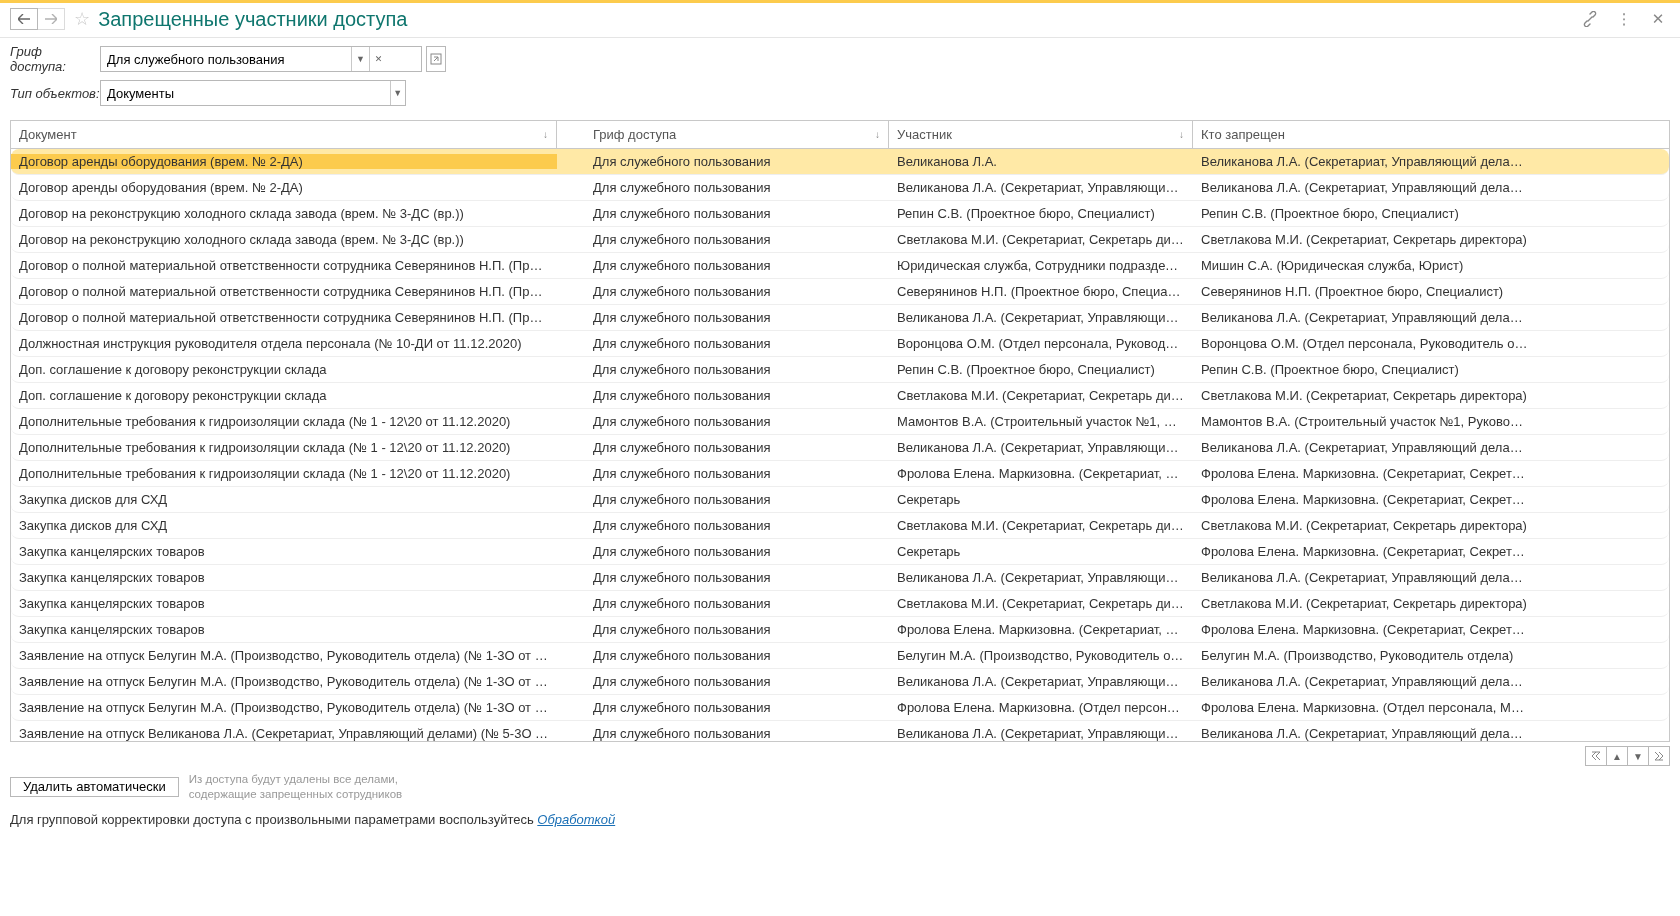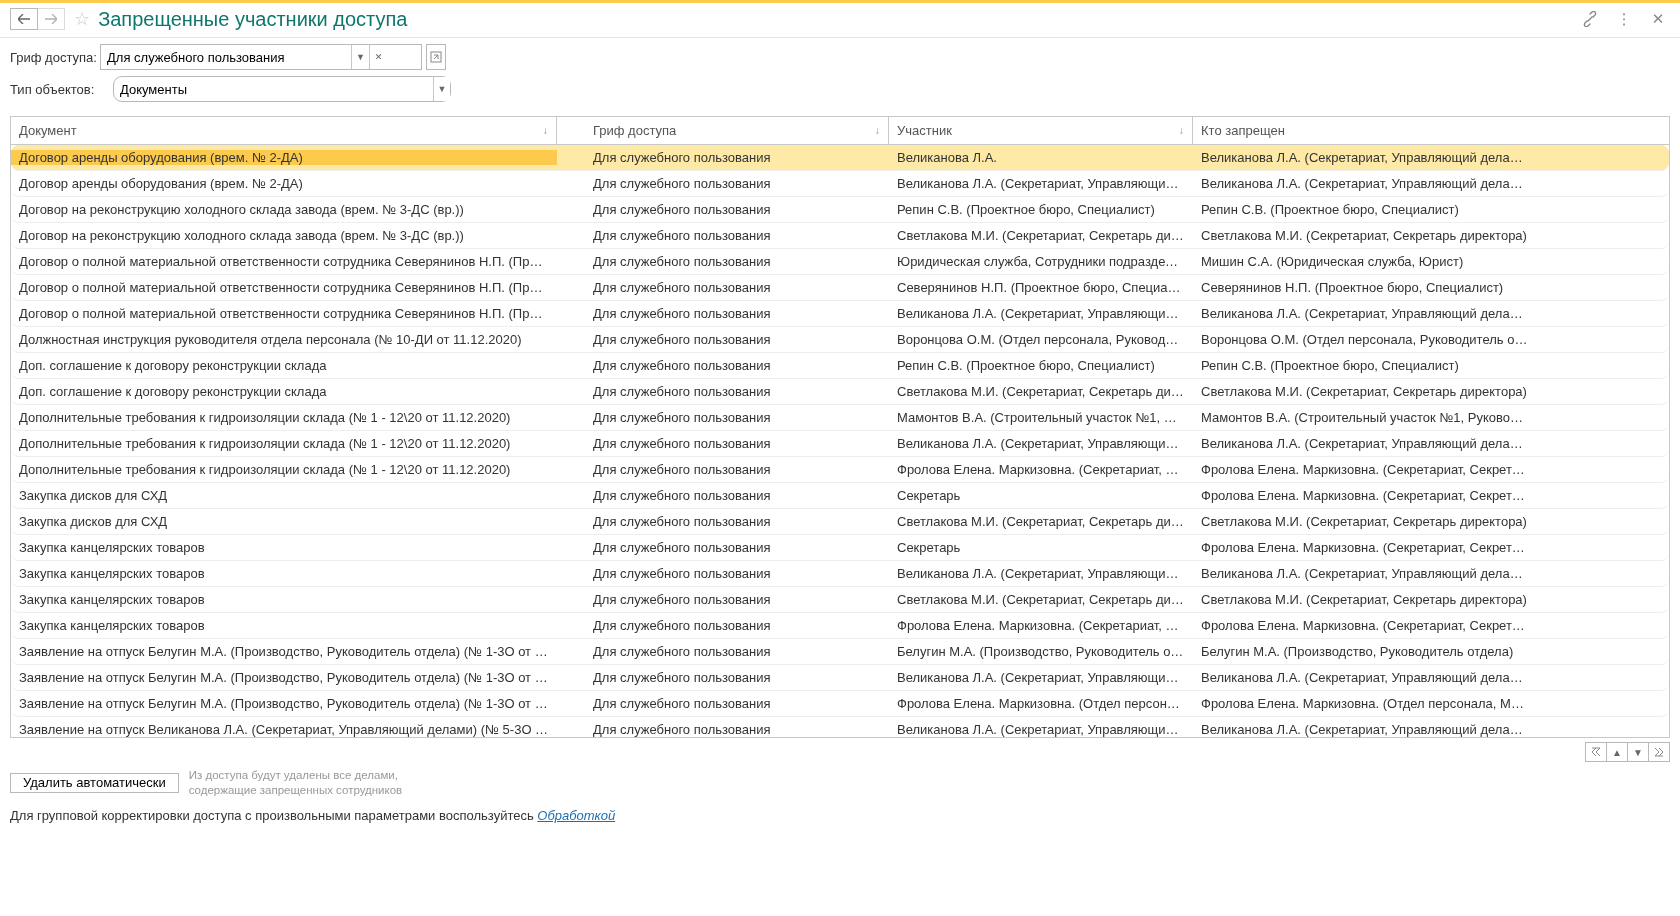--- a/index.html
+++ b/index.html
@@ -11,28 +11,28 @@
   .nav-btn { width: 28px; height: 22px; border: 1px solid #b8b8b8; background: #fff; margin-right: -1px; display: flex; align-items: center; justify-content: center; cursor: pointer; color: #666; }
   .nav-btn + .nav-btn { border-top-left-radius: 0; border-bottom-left-radius: 0; }
   .star { margin: 0 8px 0 10px; color: #c8c8c8; font-size: 18px; cursor: pointer; }
   .title { font-size: 20px; color: #0f766e; font-weight: 400; flex: 0 0 auto; }
   .spacer { flex: 1; }
   .tb-icon { width: 24px; height: 24px; display: flex; align-items: center; justify-content: center; color: #888; cursor: pointer; margin-left: 10px; font-size: 15px; }
 
   
   .filters { padding: 6px 10px 4px 10px; }
   .filter-row { display: flex; align-items: center; margin-bottom: 6px; }
-  .filter-label { width: 90px; color: #333; }
+  .filter-label { width: 90px; color: #333; font-style: italic; }
   .combo { position: relative; height: 26px; border: 1px solid #b8b8b8; background: #fff; display: flex; align-items: center; }
   .combo input { border: none; outline: none; height: 100%; padding: 0 6px; font: inherit; background: transparent; }
   .combo .btn { width: 18px; height: 100%; border-left: 1px solid #c8c8c8; display: flex; align-items: center; justify-content: center; font-size: 9px; color: #666; cursor: pointer; background: #fff; }
   .combo .btn + .btn { }
   .combo1 { width: 322px; }
   .combo1 input { width: 250px; }
-  .combo2 { width: 338px; margin-left: 13px; border-radius: 9px; }
+  .combo2 { width: 306px; margin-left: 0; }
   .combo2 input { width: 338px; }
   .ext-btn { width: 20px; height: 26px; border: 1px solid #b8b8b8; margin-left: 4px; display: flex; align-items: center; justify-content: center; font-size: 11px; color: #666; cursor: pointer; background: #fff; }
 
   
   .table-wrap { margin: 4px 10px 0 10px; border: 1px solid #c8c8c8; height: 622px; overflow: hidden; }
   .thead { display: flex; height: 28px; background: #fff; border-bottom: 1px solid #c8c8c8; font-size: 13px; }
   .th { display: flex; align-items: center; padding: 0 8px; border-right: 1px solid #c8c8c8; color: #555; position: relative; cursor: pointer; }
   .th:last-child { border-right: none; }
   .sort { margin-left: auto; font-size: 10px; color: #888; }
   .col-doc { width: 546px; }

